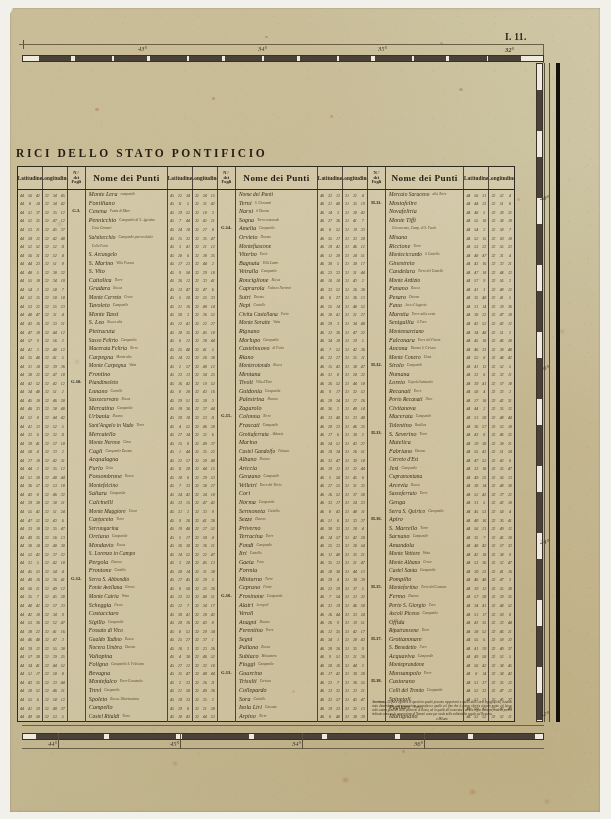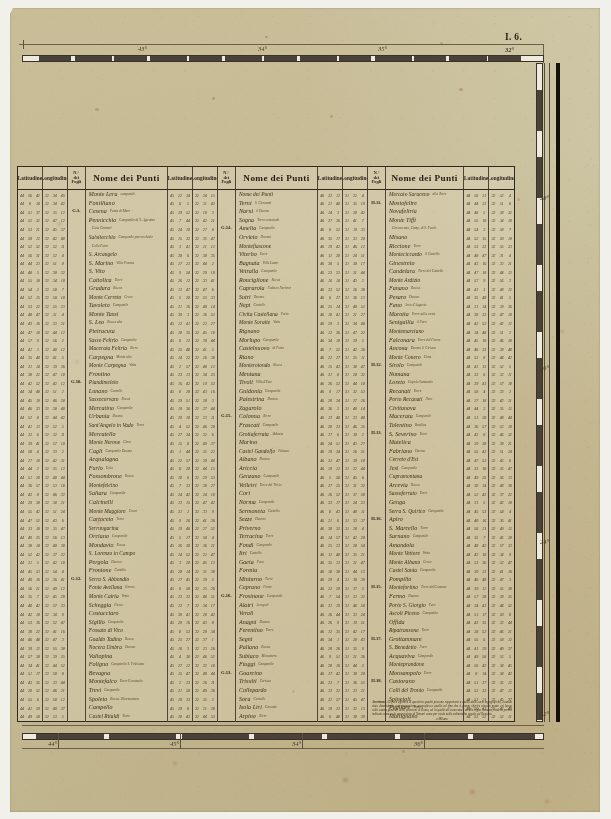--- a/index.html
+++ b/index.html
@@ -117,21 +117,21 @@
   <div class="fox" style="left:96px;top:520px;width:5px;height:4px;background:rgba(160,85,40,.35);filter:blur(.8px)"></div>
   <div class="fox" style="left:517px;top:198px;width:3px;height:3px;background:rgba(150,80,40,.25);filter:blur(.7px)"></div>
   <div class="fox" style="left:560px;top:330px;width:3.5px;height:3px;background:rgba(150,80,40,.25);filter:blur(.8px)"></div>
   <div class="fox" style="left:173px;top:762px;width:4px;height:3px;background:rgba(155,82,40,.33);filter:blur(.8px)"></div>
   <div class="fox" style="left:343px;top:778px;width:4.5px;height:3.5px;background:rgba(155,82,40,.33);filter:blur(.8px)"></div>
   <div class="fox" style="left:402px;top:750px;width:3px;height:2.6px;background:rgba(150,80,40,.28);filter:blur(.7px)"></div>
   <div class="fox" style="left:470px;top:790px;width:5px;height:4px;background:rgba(160,85,40,.36);filter:blur(.8px)"></div>
   <div class="fox" style="left:545px;top:800px;width:3.5px;height:3px;background:rgba(150,80,40,.30);filter:blur(.8px)"></div>
   <div class="fox" style="left:292px;top:690px;width:3px;height:2.5px;background:rgba(150,80,40,.26);filter:blur(.7px)"></div>
 
-  <div class="plateno" style="left:505px;top:32px;">I. 6.</div>
+  <div class="plateno" style="left:505px;top:32px;">I. 11.</div>
 
   <div class="hairline" style="left:22px;top:44px;width:522px;height:.8px;"></div>
   <div class="tickmark" style="left:23px;top:40px;height:9px;"></div>
   <div class="hairline" style="left:19px;top:44px;width:9px;height:.8px;"></div>
   <div class="hairline" style="left:543px;top:44px;width:.8px;height:19px;"></div>
 
   <div class="rulebar" style="left:22px;top:55px;width:522px;height:7px;">
     <div class="rseg" style="left:10%;width:7.2%"></div>
     <div class="rseg" style="left:24.4%;width:7.2%"></div>
     <div class="rseg" style="left:38.8%;width:7.2%"></div>
@@ -165,20 +165,21 @@
     <div class="rseg v" style="top:65.2%;height:6.2%"></div>
     <div class="rseg v" style="top:75.4%;height:6.2%"></div>
     <div class="rseg v" style="top:85.6%;height:6.2%"></div>
     <div class="rseg v" style="top:95.8%;height:4%"></div>
   </div>
   <div class="sclabel" style="left:540px;top:194px;">28°</div>
   <div class="sclabel" style="left:540px;top:364px;">26°</div>
   <div class="sclabel" style="left:540px;top:538px;">24°</div>
   <div class="sclabel" style="left:540px;top:710px;">22°</div>
 
+  <div class="title">RICI  DELLO  STATO  PONTIFICIO</div>
 
   <div class="tablewrap">
 
     <div class="thead">
 
       <div class="cell hcell h-small w-lat">Latitudine</div>
       <div class="cell hcell h-small w-lon">Longitudine</div>
       <div class="cell hcell w-fog">
         <div style="text-align:center">
           <div class="h-fogli">N.°</div>

